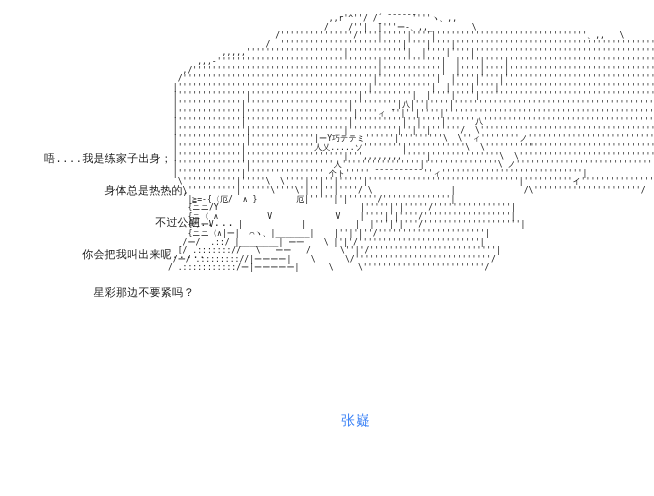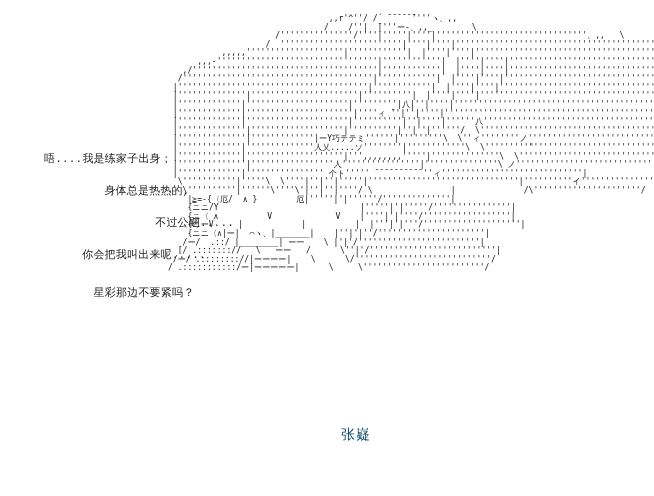--- a/index.html
+++ b/index.html
@@ -63,25 +63,25 @@
     letter-spacing: 0px;
     white-space: pre;
     color: #111111;
     -webkit-font-smoothing: none;
   }
 
   
   #name-plate {
     position: absolute;
     left: 341px;
-    top: 426px;
+    top: 412px;
     font-family: "DejaVu Sans", "Liberation Sans", sans-serif;
     font-size: 14px;
     line-height: 16px;
-    color: #0c4a6e;
+    color: #3b82f6;
     letter-spacing: 1px;
     z-index: 5;
     text-align: right;
   }
 </style>
 </head>
 <body>
 
 <div id="scene">
 

